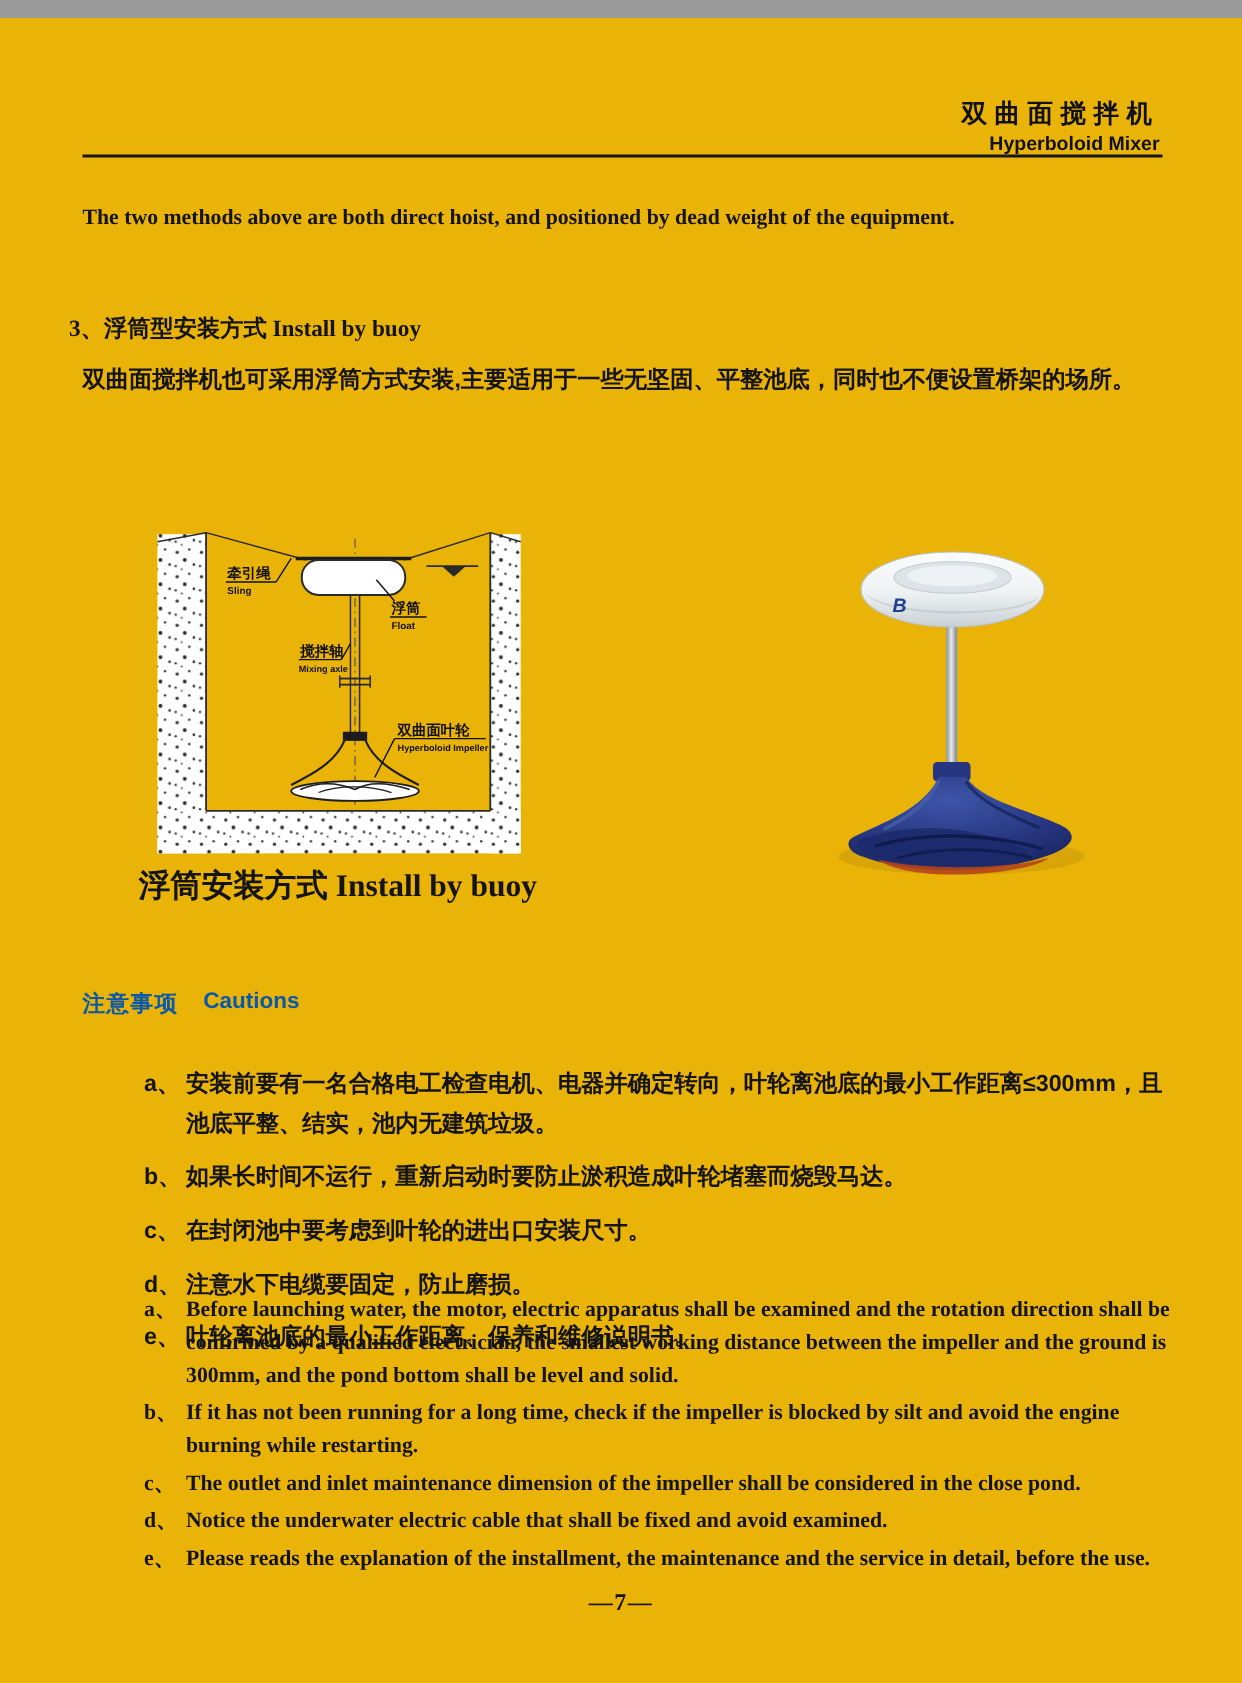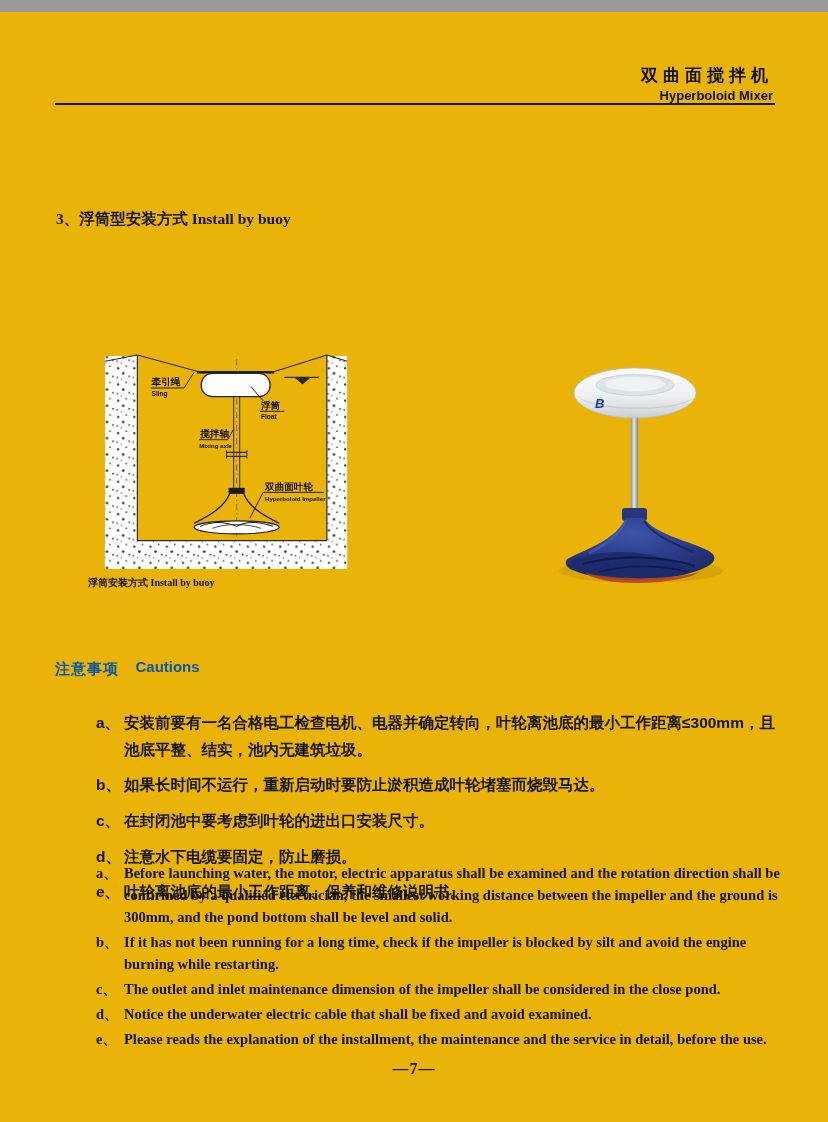--- a/index.html
+++ b/index.html
@@ -15,27 +15,27 @@
   
   .hdr{position:absolute;top:52px;right:55px;text-align:right;}
   .hdr-zh{font-family:"Liberation Serif",serif;font-weight:700;font-size:17px;letter-spacing:5px;color:#111;}
   .hdr-en{font-family:"Liberation Sans",sans-serif;font-weight:700;font-size:13px;color:#111;margin-top:1px;text-align:right;}
   .rule{position:absolute;left:55px;right:53px;top:91px;height:2px;background:#161616;}
   
   .intro{position:absolute;left:55px;top:122px;width:720px;}
   .zh-text{font-weight:700;font-size:15.5px;line-height:1.5;color:#141414;}
   .en-text{font-family:"Liberation Serif",serif;font-weight:700;font-size:14.5px;line-height:1.55;color:#141414;}
   
-  .sec-head{position:absolute;left:56px;top:197px;font-family:"Liberation Serif",serif;font-weight:700;font-size:15.5px;color:#141414;}
+  .sec-head{position:absolute;left:46px;top:197px;font-family:"Liberation Serif",serif;font-weight:700;font-size:15.5px;color:#141414;}
   .sec-body{position:absolute;left:55px;top:230px;width:722px;}
   .sec-body .en-text{text-indent:34px;margin-top:4px;}
   
   .figure-diagram{position:absolute;left:98px;top:336px;width:250px;height:228px;}
-  .figure-caption{position:absolute;left:88px;top:564px;width:270px;text-align:left;
-    font-family:"Liberation Serif",serif;font-weight:700;font-size:10px;color:#141414;}
+  .figure-caption{position:absolute;left:88px;top:564px;width:270px;text-align:right;
+    font-family:"Liberation Serif",serif;font-weight:700;font-size:21px;color:#141414;}
   .figure-photo{position:absolute;left:523px;top:346px;width:215px;height:228px;}
   
   .caut-head{position:absolute;left:55px;top:648px;}
   .caut-zh{display:inline-block;font-weight:700;font-size:15px;letter-spacing:1px;}
   .caut-en{display:inline-block;font-weight:700;font-size:15px;margin-left:12px;position:relative;top:-2px;}
   .list{position:absolute;left:96px;}
   .list-zh{top:698px;width:688px;}
   .list-en{top:850px;width:692px;}
   .li{display:flex;align-items:flex-start;}
   .list-zh .li{margin-bottom:9px;}
@@ -55,24 +55,26 @@
 
 <div class="page">
 
   <div class="hdr">
     <div class="hdr-zh">双曲面搅拌机</div>
     <div class="hdr-en">Hyperboloid Mixer</div>
   </div>
   <div class="rule"></div>
 
   <div class="intro">
+    <div class="en-text">The two methods above are both direct hoist, and positioned by dead weight of the equipment.</div>
   </div>
 
   <div class="sec-head">3、浮筒型安装方式 Install by buoy</div>
   <div class="sec-body">
+    <div class="zh-text">双曲面搅拌机也可采用浮筒方式安装,主要适用于一些无坚固、平整池底，同时也不便设置桥架的场所。</div>
   </div>
 
   <svg class="figure-diagram" viewBox="0 0 245 225" xmlns="http://www.w3.org/2000/svg">
     <defs>
       <pattern id="speckle" width="16" height="16" patternUnits="userSpaceOnUse">
         <rect width="16" height="16" fill="#ffffff"></rect>
         <circle cx="3" cy="4" r="1.1" fill="#3a3a3a"></circle>
         <circle cx="11" cy="2" r="0.8" fill="#3a3a3a"></circle>
         <circle cx="8" cy="9" r="1.3" fill="#2e2e2e"></circle>
         <circle cx="14" cy="12" r="0.9" fill="#3a3a3a"></circle>

